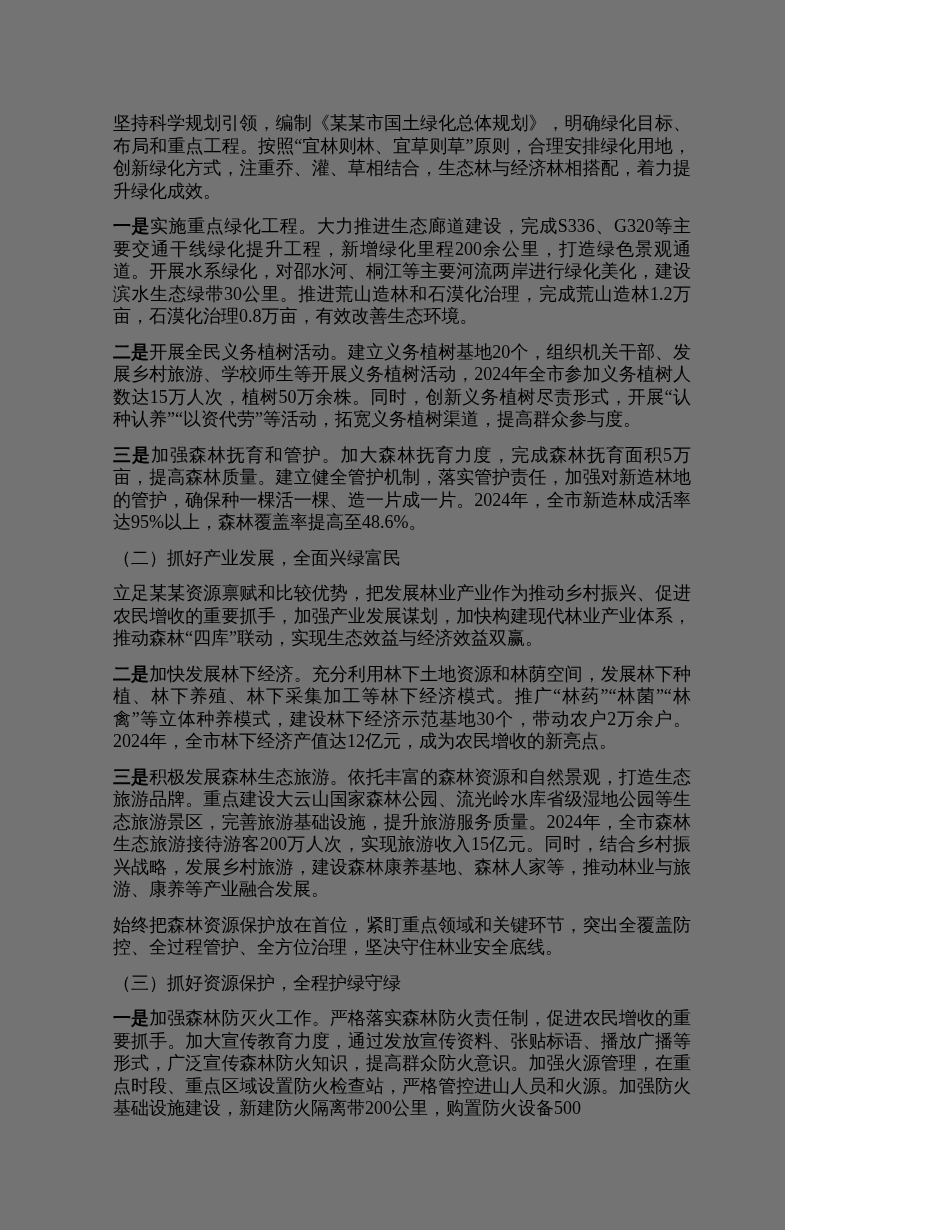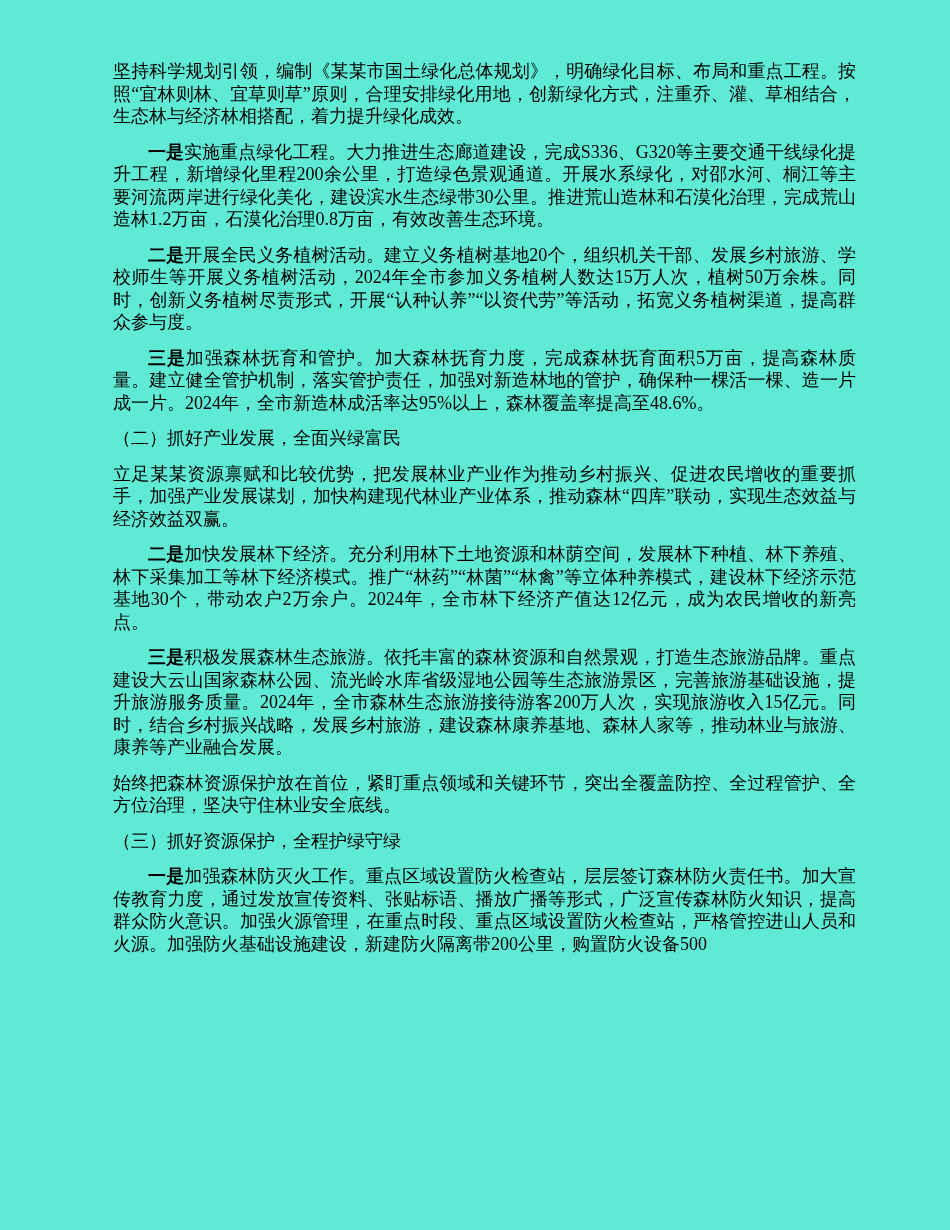--- a/index.html
+++ b/index.html
@@ -2,52 +2,51 @@
 <html><head>
 <meta charset="utf-8">
 <style>
   html, body {
     margin: 0;
     padding: 0;
     background: #ffffff;
   }
   .doc-page {
     position: relative;
-    width: 950px;
+    width: 785px;
     height: 1230px;
-    background: #5eead4;
+    background: #737373;
     box-sizing: border-box;
-    padding: 60px 94px 0 113px;
+    padding: 112px 94px 0 113px;
     overflow: hidden;
   }
   .para {
     margin: 0 0 13px 0;
     font-family: "Liberation Serif", "DejaVu Serif", serif;
     font-size: 18px;
     line-height: 22.5px;
     color: #000000;
     text-align: justify;
     word-break: break-word;
   }
   .para.heading {
     font-weight: normal;
   }
   .para strong {
     font-weight: bold;
-    margin-left: 35px;
   }
 </style>
 </head>
 <body>
 
 <div class="doc-page">
     <p class="para"><span>坚持科学规划引领，编制《某某市国土绿化总体规划》，明确绿化目标、布局和重点工程。按照“宜林则林、宜草则草”原则，合理安排绿化用地，创新绿化方式，注重乔、灌、草相结合，生态林与经济林相搭配，着力提升绿化成效。</span></p>
     <p class="para"><strong>一是</strong><span>实施重点绿化工程。大力推进生态廊道建设，完成S336、G320等主要交通干线绿化提升工程，新增绿化里程200余公里，打造绿色景观通道。开展水系绿化，对邵水河、桐江等主要河流两岸进行绿化美化，建设滨水生态绿带30公里。推进荒山造林和石漠化治理，完成荒山造林1.2万亩，石漠化治理0.8万亩，有效改善生态环境。</span></p>
     <p class="para"><strong>二是</strong><span>开展全民义务植树活动。建立义务植树基地20个，组织机关干部、发展乡村旅游、学校师生等开展义务植树活动，2024年全市参加义务植树人数达15万人次，植树50万余株。同时，创新义务植树尽责形式，开展“认种认养”“以资代劳”等活动，拓宽义务植树渠道，提高群众参与度。</span></p>
     <p class="para"><strong>三是</strong><span>加强森林抚育和管护。加大森林抚育力度，完成森林抚育面积5万亩，提高森林质量。建立健全管护机制，落实管护责任，加强对新造林地的管护，确保种一棵活一棵、造一片成一片。2024年，全市新造林成活率达95%以上，森林覆盖率提高至48.6%。</span></p>
     <p class="para heading"><span>（二）抓好产业发展，全面兴绿富民</span></p>
     <p class="para"><span>立足某某资源禀赋和比较优势，把发展林业产业作为推动乡村振兴、促进农民增收的重要抓手，加强产业发展谋划，加快构建现代林业产业体系，推动森林“四库”联动，实现生态效益与经济效益双赢。</span></p>
     <p class="para"><strong>二是</strong><span>加快发展林下经济。充分利用林下土地资源和林荫空间，发展林下种植、林下养殖、林下采集加工等林下经济模式。推广“林药”“林菌”“林禽”等立体种养模式，建设林下经济示范基地30个，带动农户2万余户。2024年，全市林下经济产值达12亿元，成为农民增收的新亮点。</span></p>
     <p class="para"><strong>三是</strong><span>积极发展森林生态旅游。依托丰富的森林资源和自然景观，打造生态旅游品牌。重点建设大云山国家森林公园、流光岭水库省级湿地公园等生态旅游景区，完善旅游基础设施，提升旅游服务质量。2024年，全市森林生态旅游接待游客200万人次，实现旅游收入15亿元。同时，结合乡村振兴战略，发展乡村旅游，建设森林康养基地、森林人家等，推动林业与旅游、康养等产业融合发展。</span></p>
     <p class="para"><span>始终把森林资源保护放在首位，紧盯重点领域和关键环节，突出全覆盖防控、全过程管护、全方位治理，坚决守住林业安全底线。</span></p>
     <p class="para heading"><span>（三）抓好资源保护，全程护绿守绿</span></p>
-    <p class="para"><strong>一是</strong><span>加强森林防灭火工作。重点区域设置防火检查站，层层签订森林防火责任书。加大宣传教育力度，通过发放宣传资料、张贴标语、播放广播等形式，广泛宣传森林防火知识，提高群众防火意识。加强火源管理，在重点时段、重点区域设置防火检查站，严格管控进山人员和火源。加强防火基础设施建设，新建防火隔离带200公里，购置防火设备500</span></p>
+    <p class="para"><strong>一是</strong><span>加强森林防灭火工作。严格落实森林防火责任制，促进农民增收的重要抓手。加大宣传教育力度，通过发放宣传资料、张贴标语、播放广播等形式，广泛宣传森林防火知识，提高群众防火意识。加强火源管理，在重点时段、重点区域设置防火检查站，严格管控进山人员和火源。加强防火基础设施建设，新建防火隔离带200公里，购置防火设备500</span></p>
   </div>
 
 </body></html>

